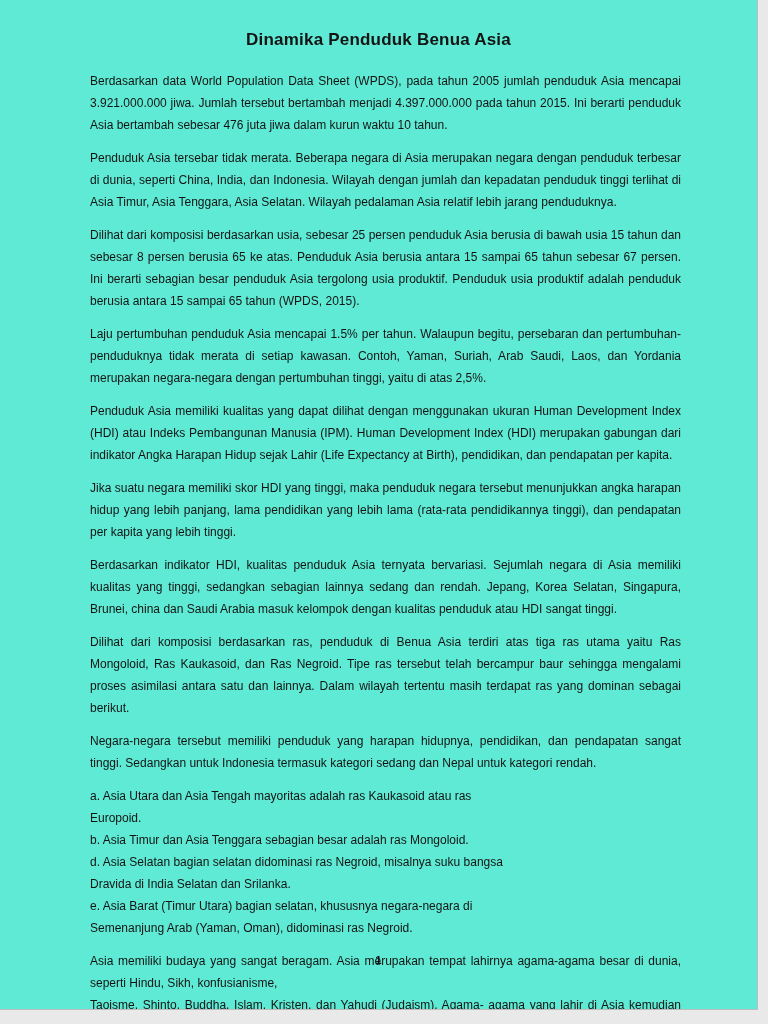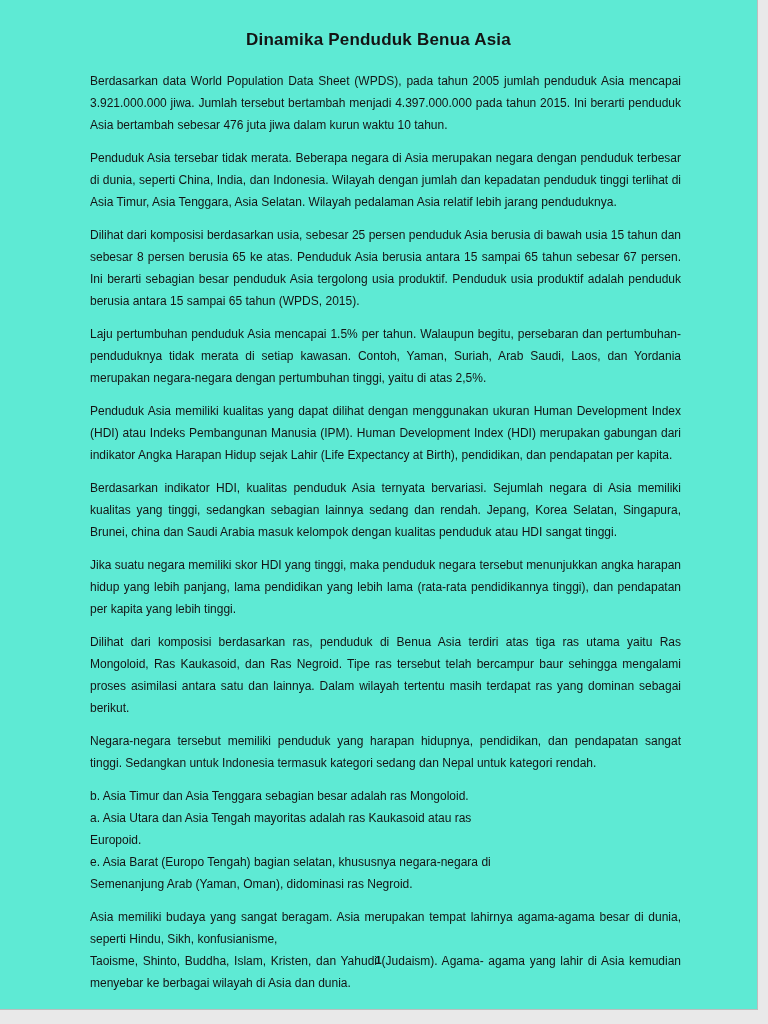--- a/index.html
+++ b/index.html
@@ -61,30 +61,32 @@
 
 <div class="page">
   <h1 class="doc-title">Dinamika Penduduk Benua Asia</h1>
 
   <div class="content">
     <p class="para">Berdasarkan data World Population Data Sheet (WPDS), pada tahun 2005 jumlah penduduk Asia mencapai 3.921.000.000 jiwa. Jumlah tersebut bertambah menjadi 4.397.000.000 pada tahun 2015. Ini berarti penduduk Asia bertambah sebesar 476 juta jiwa dalam kurun waktu 10 tahun.</p>
     <p class="para">Penduduk Asia tersebar tidak merata. Beberapa negara di Asia merupakan negara dengan penduduk terbesar di dunia, seperti China, India, dan Indonesia. Wilayah dengan jumlah dan kepadatan penduduk tinggi terlihat di Asia Timur, Asia Tenggara, Asia Selatan. Wilayah pedalaman Asia relatif lebih jarang penduduknya.</p>
     <p class="para">Dilihat dari komposisi berdasarkan usia, sebesar 25 persen penduduk Asia berusia di bawah usia 15 tahun dan sebesar 8 persen berusia 65 ke atas. Penduduk Asia berusia antara 15 sampai 65 tahun sebesar 67 persen. Ini berarti sebagian besar penduduk Asia tergolong usia produktif. Penduduk usia produktif adalah penduduk berusia antara 15 sampai 65 tahun (WPDS, 2015).</p>
     <p class="para">Laju pertumbuhan penduduk Asia mencapai 1.5% per tahun. Walaupun begitu, persebaran dan pertumbuhan-penduduknya tidak merata di setiap kawasan. Contoh, Yaman, Suriah, Arab Saudi, Laos, dan Yordania merupakan negara-negara dengan pertumbuhan tinggi, yaitu di atas 2,5%.</p>
     <p class="para">Penduduk Asia memiliki kualitas yang dapat dilihat dengan menggunakan ukuran Human Development Index (HDI) atau Indeks Pembangunan Manusia (IPM). Human Development Index (HDI) merupakan gabungan dari indikator Angka Harapan Hidup sejak Lahir (Life Expectancy at Birth), pendidikan, dan pendapatan per kapita.</p>
+    <p class="para">Jika suatu negara memiliki skor HDI yang tinggi, maka penduduk negara tersebut menunjukkan angka harapan hidup yang lebih panjang, lama pendidikan yang lebih lama (rata-rata pendidikannya tinggi), dan pendapatan per kapita yang lebih tinggi.</p>
     <p class="para">Berdasarkan indikator HDI, kualitas penduduk Asia ternyata bervariasi. Sejumlah negara di Asia memiliki kualitas yang tinggi, sedangkan sebagian lainnya sedang dan rendah. Jepang, Korea Selatan, Singapura, Brunei, china dan Saudi Arabia masuk kelompok dengan kualitas penduduk atau HDI sangat tinggi.</p>
-    <p class="para">Jika suatu negara memiliki skor HDI yang tinggi, maka penduduk negara tersebut menunjukkan angka harapan hidup yang lebih panjang, lama pendidikan yang lebih lama (rata-rata pendidikannya tinggi), dan pendapatan per kapita yang lebih tinggi.</p>
     <p class="para">Dilihat dari komposisi berdasarkan ras, penduduk di Benua Asia terdiri atas tiga ras utama yaitu Ras Mongoloid, Ras Kaukasoid, dan Ras Negroid. Tipe ras tersebut telah bercampur baur sehingga mengalami proses asimilasi antara satu dan lainnya. Dalam wilayah tertentu masih terdapat ras yang dominan sebagai berikut.</p>
     <p class="para">Negara-negara tersebut memiliki penduduk yang harapan hidupnya, pendidikan, dan pendapatan sangat tinggi. Sedangkan untuk Indonesia termasuk kategori sedang dan Nepal untuk kategori rendah.</p>
 
     <div class="ras-list">
-      <div class="list-item">b. Asia Timur dan Asia Tenggara sebagian besar adalah ras Mongoloid.</div>
       <div class="list-item">a. Asia Utara dan Asia Tengah mayoritas adalah ras Kaukasoid atau ras
 Europoid.</div>
-      <div class="list-item">e. Asia Barat (Europo Tengah) bagian selatan, khususnya negara-negara di
+      <div class="list-item">b. Asia Timur dan Asia Tenggara sebagian besar adalah ras Mongoloid.</div>
+      <div class="list-item">d. Asia Selatan bagian selatan didominasi ras Negroid, misalnya suku bangsa
+Dravida di India Selatan dan Srilanka.</div>
+      <div class="list-item">e. Asia Barat (Timur Utara) bagian selatan, khususnya negara-negara di
 Semenanjung Arab (Yaman, Oman), didominasi ras Negroid.</div>
     </div>
 
     <p class="para">Asia memiliki budaya yang sangat beragam. Asia merupakan tempat lahirnya agama-agama besar di dunia, seperti Hindu, Sikh, konfusianisme,
 Taoisme, Shinto, Buddha, Islam, Kristen, dan Yahudi (Judaism). Agama- agama yang lahir di Asia kemudian menyebar ke berbagai wilayah di Asia dan dunia.</p>
   </div>
 
   <div class="page-number">1</div>
 </div>
 

